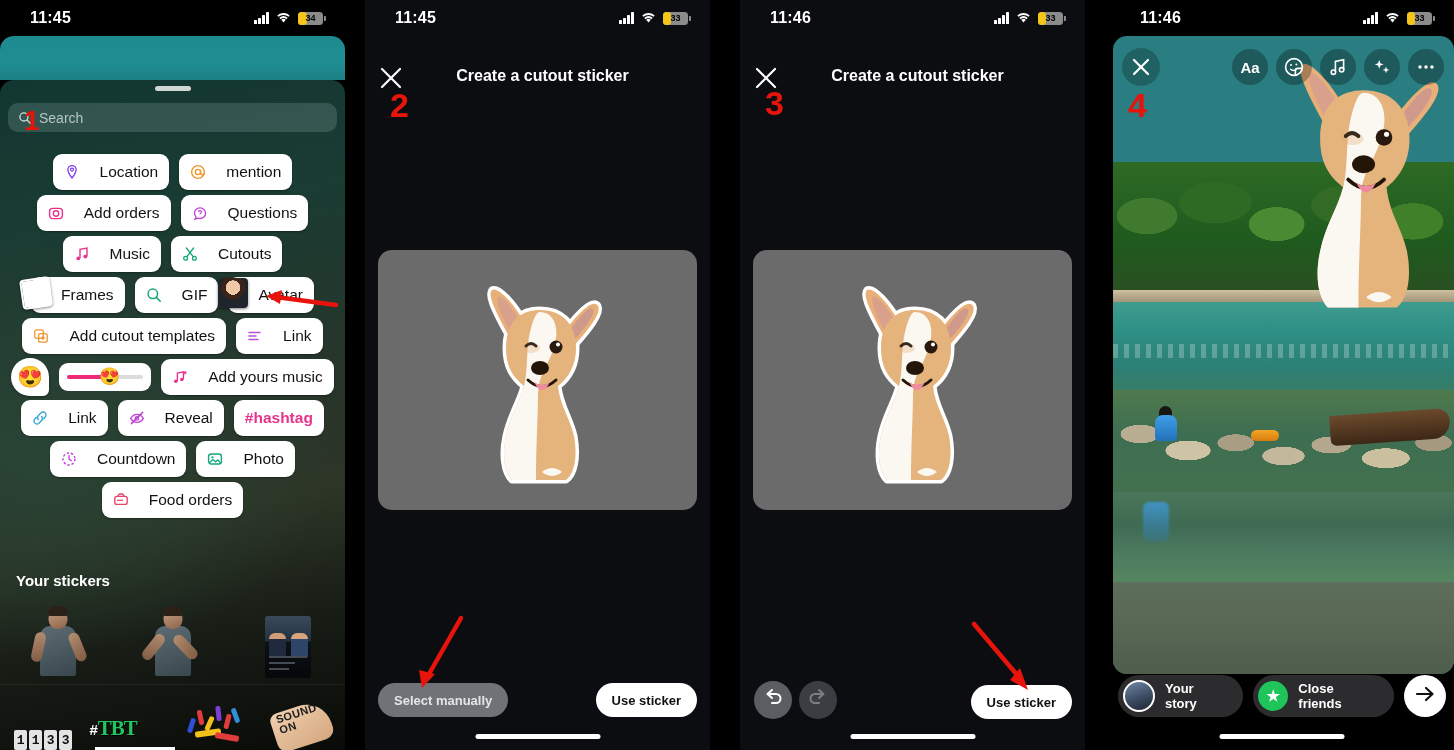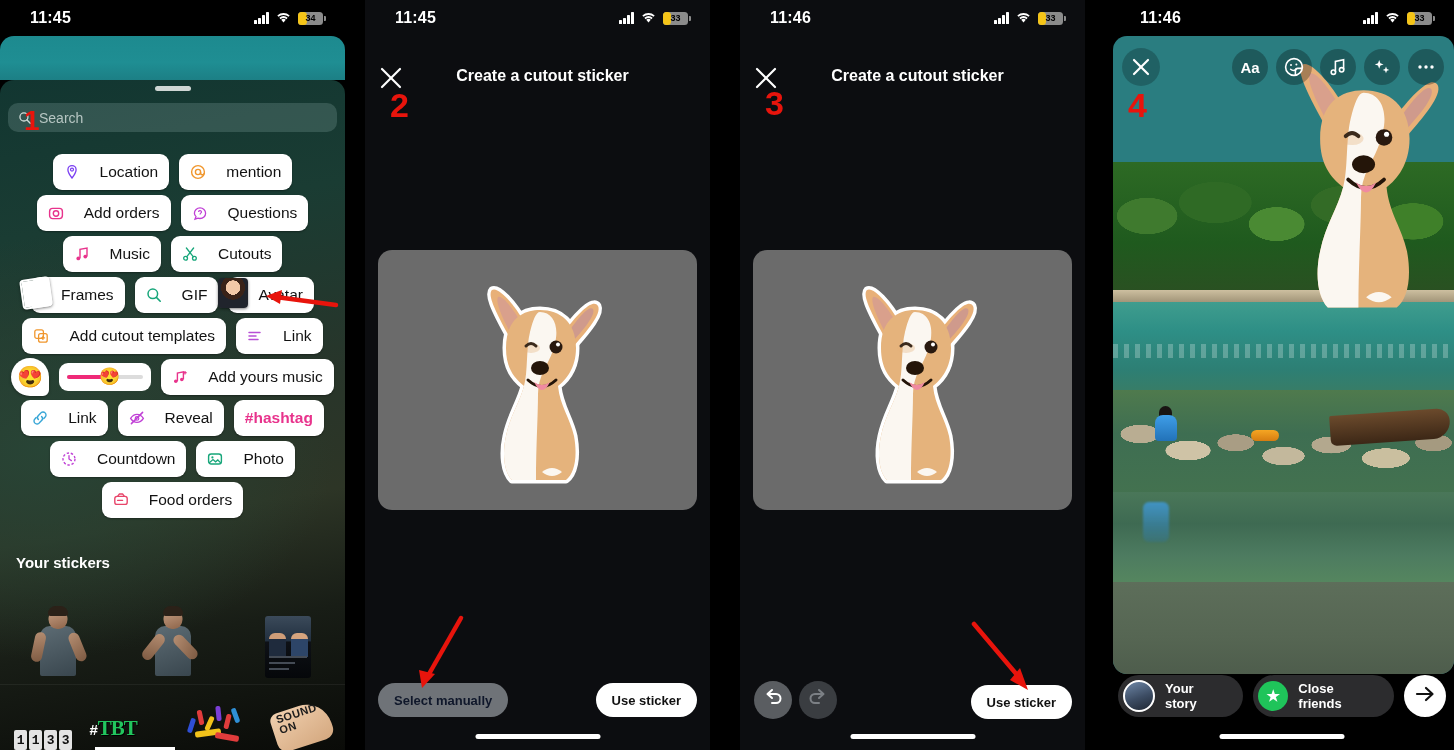--- a/index.html
+++ b/index.html
@@ -123,21 +123,21 @@
   }
   .slider-chip .fillt {
     position: absolute; left: 8px; width: 42px; height: 4px; border-radius: 2px;
     background: #ef2a78; top: 12px;
   }
   .slider-chip .knob {
     position: absolute; left: 40px; top: 4px; font-size: 17px; line-height: 20px;
   }
 
   .your-stickers-label {
-    position: absolute; top: 554px; left: 16px; color: #fff;
+    position: absolute; top: 572px; left: 16px; color: #fff;
     font-size: 15px; font-weight: bold; z-index: 4;
   }
   .sticker-row {
     position: absolute; left: 0; right: 0; display: flex; z-index: 4;
   }
   #strow1 { top: 600px; height: 78px; }
   #strow2 { top: 688px; height: 62px; }
   .sticker-cell {
     flex: 1; display: flex; align-items: flex-end; justify-content: center;
     position: relative;
@@ -230,21 +230,21 @@
   }
   .cutout-card {
     position: absolute; left: 13px; right: 13px; top: 250px; height: 260px;
     background: #6b6b6b; border-radius: 14px; overflow: hidden;
   }
   .btn-pill {
     position: absolute; height: 34px; border-radius: 17px;
     display: flex; align-items: center; justify-content: center;
     font-size: 13px; font-weight: bold; padding: 0 16px; cursor: pointer;
   }
-  .btn-grey { background: #6f7378; color: #0f172a; margin-top: 33px; }
+  .btn-grey { background: #6f7378; color: #e5e5e5; margin-top: 33px; }
   .btn-white { background: #fff; color: #111; }
   .round-btn {
     position: absolute; width: 38px; height: 38px; border-radius: 50%;
     display: flex; align-items: center; justify-content: center; cursor: pointer;
   }
   .home-indicator {
     position: absolute; bottom: 11px; left: 50%; transform: translateX(-50%);
     width: 125px; height: 5px; border-radius: 3px; background: #fff;
   }
 

